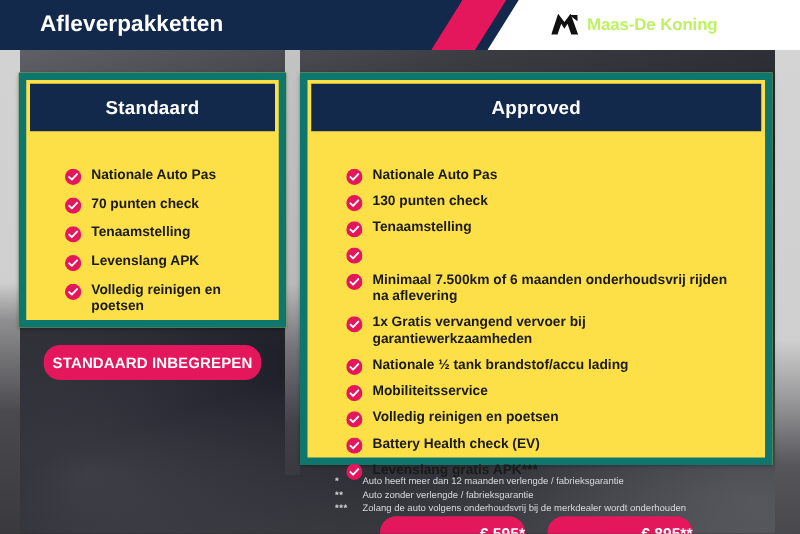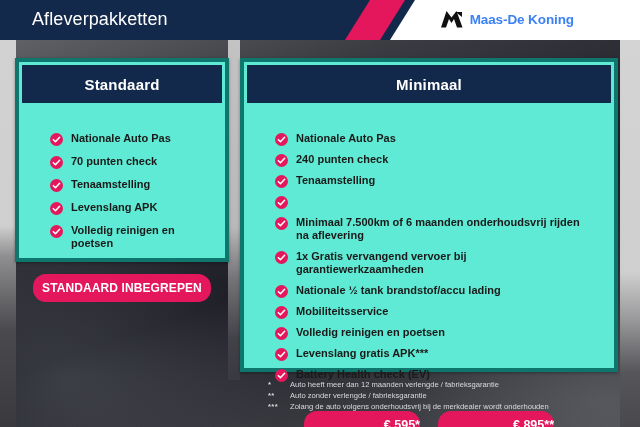--- a/index.html
+++ b/index.html
@@ -72,45 +72,45 @@
     position: absolute;
     right: 235px; top: 0;
     width: 60px; height: 40px;
     background: #e4175c;
     clip-path: polygon(25px 0, 60px 0, 35px 40px, 0 40px);
   }
   .header-title {
     position: absolute;
     left: 32px; top: 9px;
     font-size: 18px;
-    font-weight: normal;
+    font-weight: bold;
     color: #ffffff;
     letter-spacing: 0.1px;
   }
   .brand {
     position: absolute;
     right: 66px; top: 11px;
     display: flex;
     align-items: center;
     gap: 7px;
   }
   .brand-mark { width: 22px; height: 17px; display: block; }
   .brand-name {
     font-size: 13.5px;
     font-weight: bold;
-    color: #3b82f6;
+    color: #bef264;
     letter-spacing: -0.1px;
     white-space: nowrap;
   }
 
   
   .card {
     position: absolute;
-    background: #5eead4;
-    border: 4px solid #0f766e;
+    background: #fde047;
+    border: 6px solid #0f766e;
     box-shadow: 0 1px 3px rgba(0,0,0,0.35);
     box-sizing: border-box;
   }
   .card-std  { left: 15px;  top: 58px; width: 214px; height: 204px; }
   .card-appr { left: 240px; top: 58px; width: 378px; height: 314px; }
 
   .card-head {
     background: #13294b;
     height: 38px;
     display: flex;
@@ -275,36 +275,36 @@
         <span class="feature-text">Volledig reinigen en poetsen</span>
       </li>
     </ul>
     <div class="cta-wrap">
       <button class="cta-button">STANDAARD INBEGREPEN</button>
     </div>
   </div>
 
   <div class="card card-appr">
     <div class="card-head">
-      <span class="card-head-title">Minimaal</span>
+      <span class="card-head-title">Approved</span>
     </div>
     <ul class="feature-list">
       <li class="feature-item">
         <svg class="check-icon" viewBox="0 0 20 20">
           <circle cx="10" cy="10" r="10" fill="#e4175c"></circle>
           <path d="M5.2 10.3 L8.4 13.4 L14.8 6.6" stroke="#ffffff" stroke-width="2.4" fill="none" stroke-linecap="round" stroke-linejoin="round"></path>
         </svg>
         <span class="feature-text">Nationale Auto Pas</span>
       </li>
       <li class="feature-item">
         <svg class="check-icon" viewBox="0 0 20 20">
           <circle cx="10" cy="10" r="10" fill="#e4175c"></circle>
           <path d="M5.2 10.3 L8.4 13.4 L14.8 6.6" stroke="#ffffff" stroke-width="2.4" fill="none" stroke-linecap="round" stroke-linejoin="round"></path>
         </svg>
-        <span class="feature-text">240 punten check</span>
+        <span class="feature-text">130 punten check</span>
       </li>
       <li class="feature-item">
         <svg class="check-icon" viewBox="0 0 20 20">
           <circle cx="10" cy="10" r="10" fill="#e4175c"></circle>
           <path d="M5.2 10.3 L8.4 13.4 L14.8 6.6" stroke="#ffffff" stroke-width="2.4" fill="none" stroke-linecap="round" stroke-linejoin="round"></path>
         </svg>
         <span class="feature-text">Tenaamstelling</span>
       </li>
       <li class="feature-item">
         <svg class="check-icon" viewBox="0 0 20 20">
@@ -345,28 +345,28 @@
           <circle cx="10" cy="10" r="10" fill="#e4175c"></circle>
           <path d="M5.2 10.3 L8.4 13.4 L14.8 6.6" stroke="#ffffff" stroke-width="2.4" fill="none" stroke-linecap="round" stroke-linejoin="round"></path>
         </svg>
         <span class="feature-text">Volledig reinigen en poetsen</span>
       </li>
       <li class="feature-item">
         <svg class="check-icon" viewBox="0 0 20 20">
           <circle cx="10" cy="10" r="10" fill="#e4175c"></circle>
           <path d="M5.2 10.3 L8.4 13.4 L14.8 6.6" stroke="#ffffff" stroke-width="2.4" fill="none" stroke-linecap="round" stroke-linejoin="round"></path>
         </svg>
+        <span class="feature-text">Battery Health check (EV)</span>
+      </li>
+      <li class="feature-item">
+        <svg class="check-icon" viewBox="0 0 20 20">
+          <circle cx="10" cy="10" r="10" fill="#e4175c"></circle>
+          <path d="M5.2 10.3 L8.4 13.4 L14.8 6.6" stroke="#ffffff" stroke-width="2.4" fill="none" stroke-linecap="round" stroke-linejoin="round"></path>
+        </svg>
         <span class="feature-text">Levenslang gratis APK***</span>
-      </li>
-      <li class="feature-item">
-        <svg class="check-icon" viewBox="0 0 20 20">
-          <circle cx="10" cy="10" r="10" fill="#e4175c"></circle>
-          <path d="M5.2 10.3 L8.4 13.4 L14.8 6.6" stroke="#ffffff" stroke-width="2.4" fill="none" stroke-linecap="round" stroke-linejoin="round"></path>
-        </svg>
-        <span class="feature-text">Battery Health check (EV)</span>
       </li>
     </ul>
     <div class="price-row">
       <button class="price-button">€ 595*</button>
       <button class="price-button">€ 895**</button>
     </div>
   </div>
 
   <div class="footnotes">
     <div class="footnote-row">

